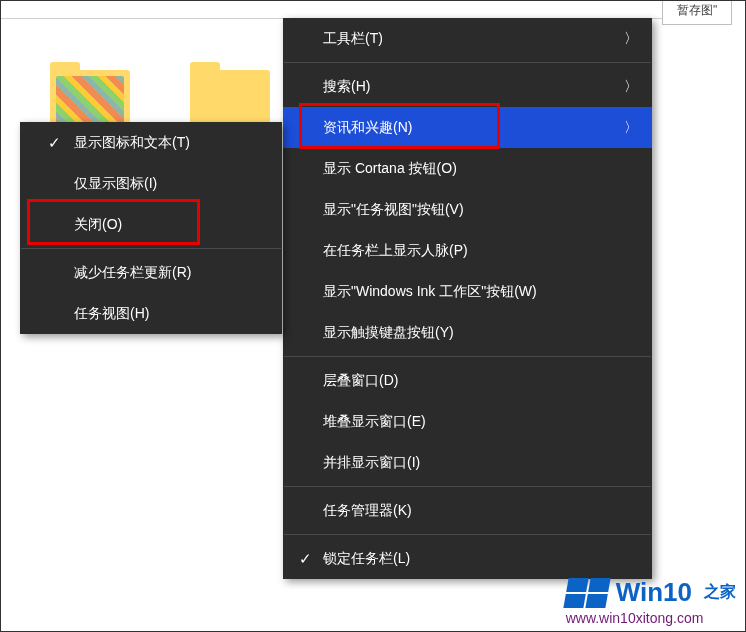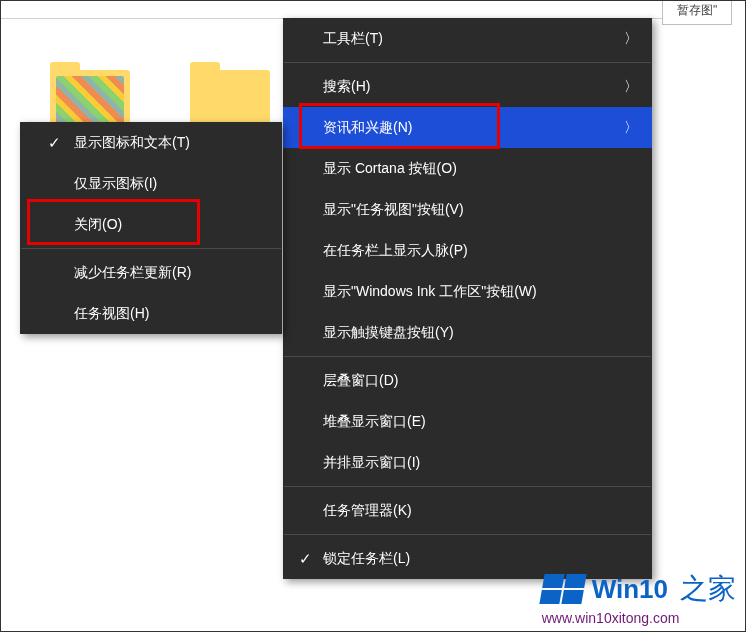--- a/index.html
+++ b/index.html
@@ -130,23 +130,24 @@
     gap: 2px;
     transform: skewX(-10deg);
   }
   .wm-flag span { background: #0b63c6; }
   .wm-text {
     font-size: 26px;
     color: #0b63c6;
     font-weight: 600;
   }
   .wm-sub {
-    font-size: 28px;
+    font-size: 16px;
     color: #0b63c6;
     margin-left: 4px;
+    font-weight: bold;
   }
   .wm-url {
     font-size: 14px;
     color: #701a75;
     margin-top: 2px;
   }
   .frame {
     position: absolute;
     inset: 0;
     border: 1px solid #333;

